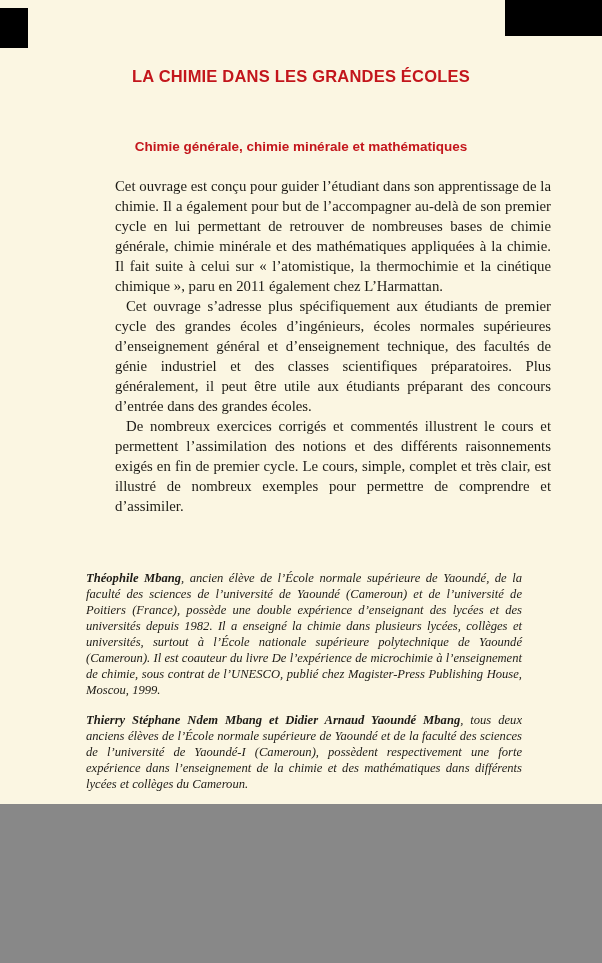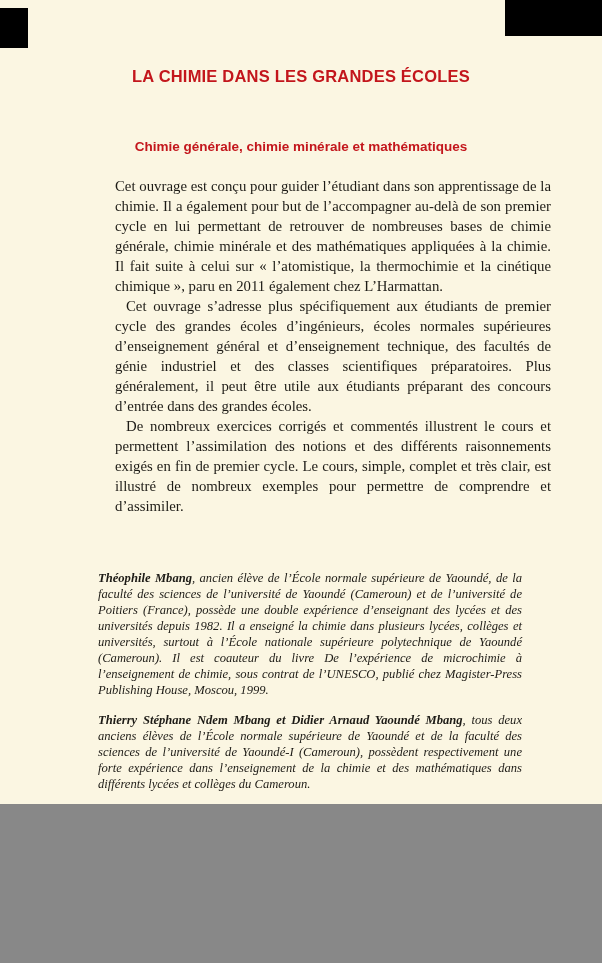--- a/index.html
+++ b/index.html
@@ -43,21 +43,21 @@
   }
   .body-text p{margin:0;}
   .body-text p.indent{text-indent:11px;}
 
   .bios{
     position:absolute;left:86px;width:436px;top:570px;
     font-family:"Liberation Serif",serif;font-style:italic;
     font-size:12.6px;line-height:16px;
     text-align:justify;color:var(--ink);
   }
-  .bios p{margin:0 0 14px 12px;}
+  .bios p{margin:0 0 14px 0;}
   .bio-name{font-weight:bold;}
 
   .price{
     position:absolute;left:89px;top:872px;
     font-family:"Liberation Serif",serif;font-size:16px;color:var(--ink);
   }
   .rule{
     position:absolute;left:84px;top:898px;width:277px;height:1px;background:#15130e;
   }
   .isbn{

